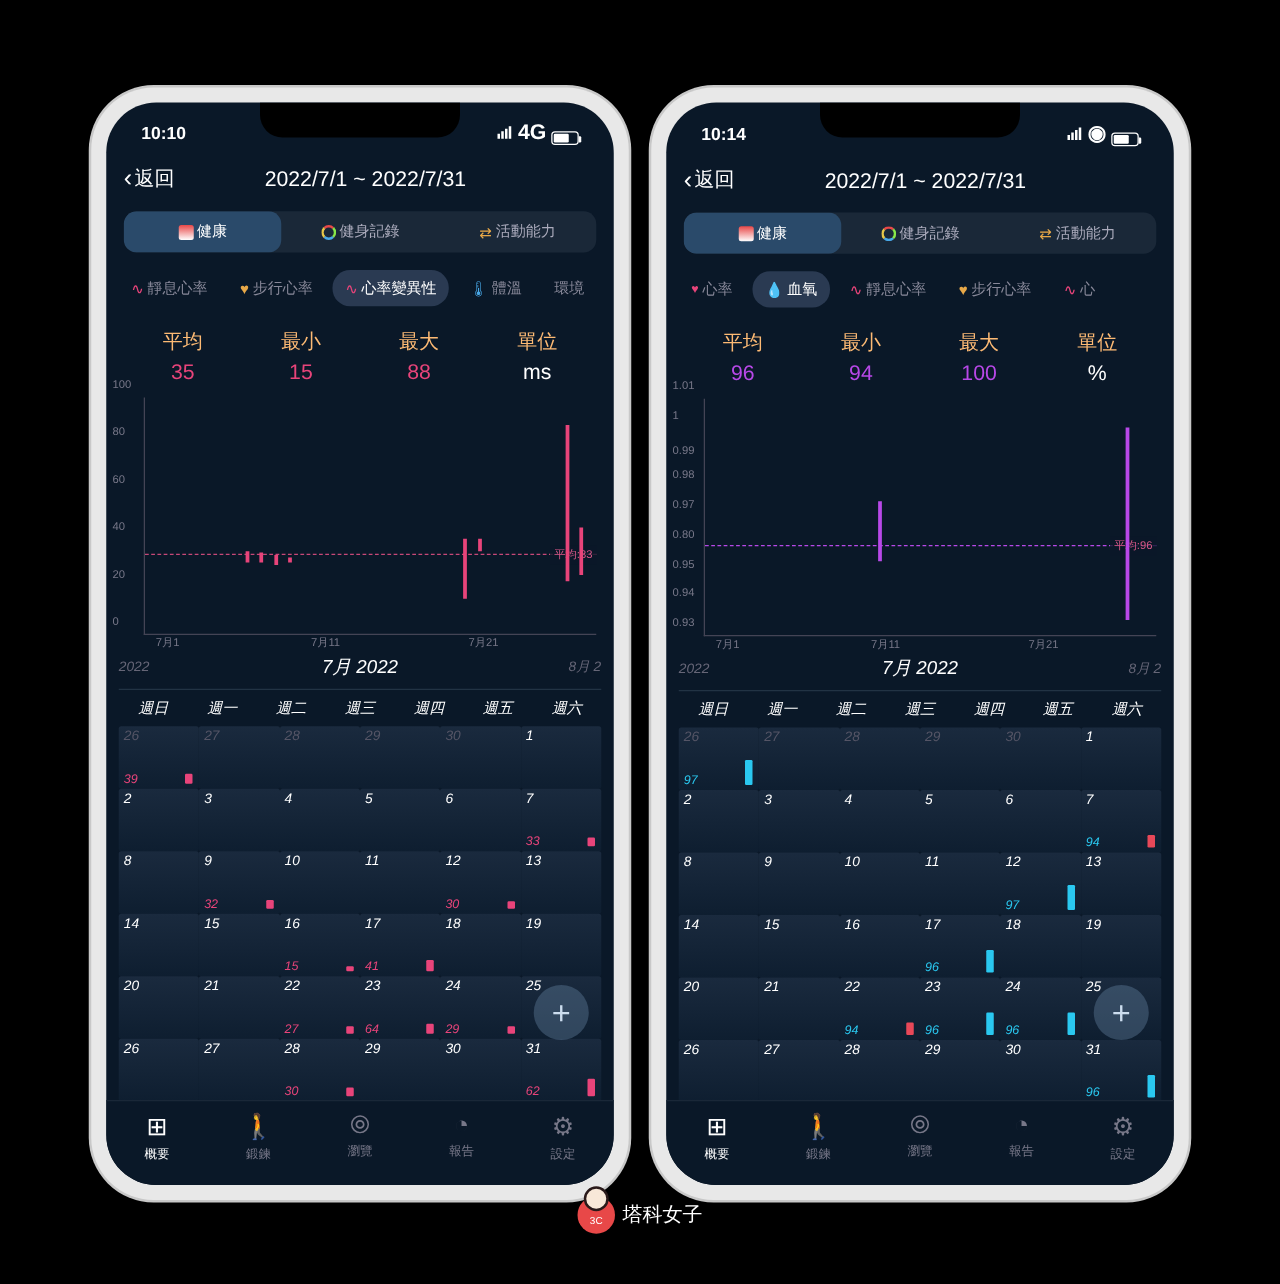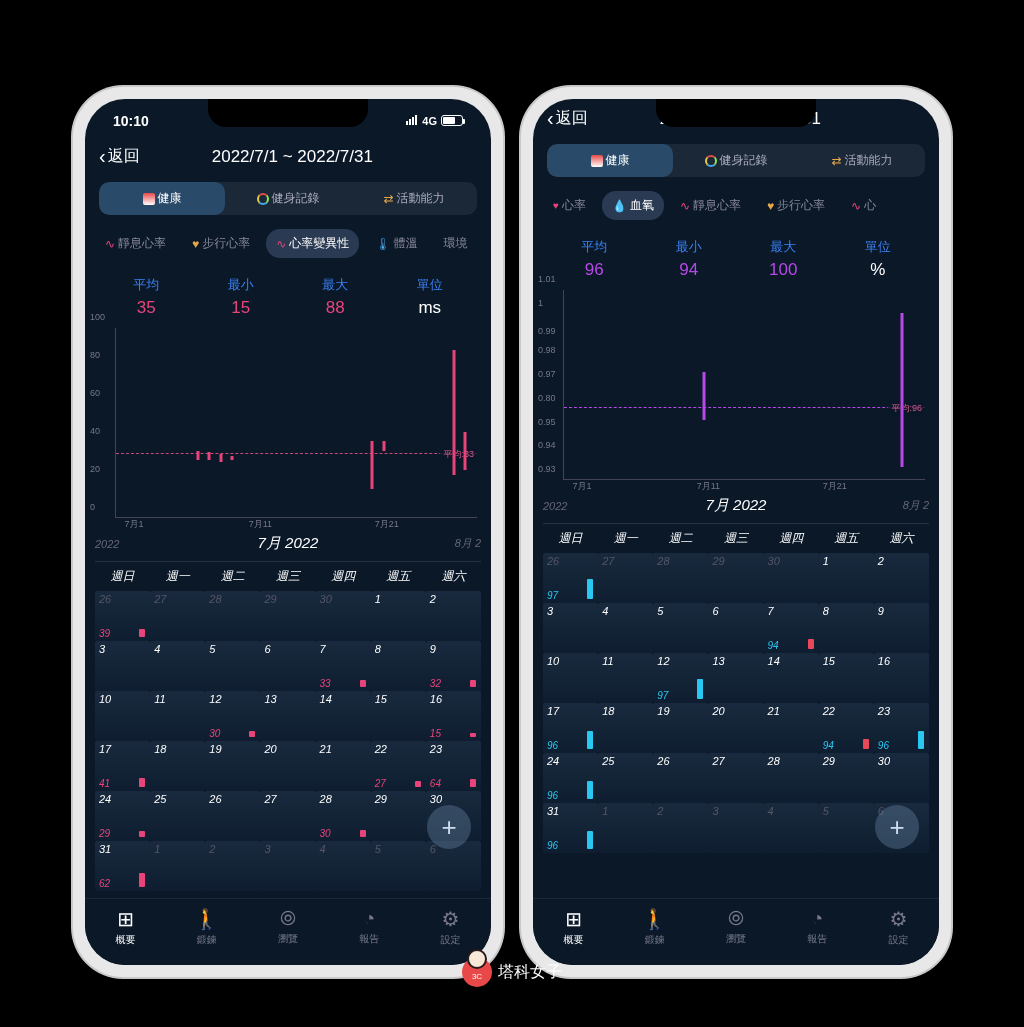--- a/index.html
+++ b/index.html
@@ -1,55 +1,55 @@
 <!DOCTYPE html>
 <html><head>
 <meta charset="utf-8">
 <style>
 * { margin: 0; padding: 0; box-sizing: border-box; font-family: -apple-system, "Helvetica Neue", Arial, sans-serif; }
 body { background: #000; width: 1024px; height: 1027px; position: relative; }
-.phones { display: flex; justify-content: center; gap: 18px; padding-top: 70px; margin-top: 17px; }
+.phones { display: flex; justify-content: center; gap: 18px; padding-top: 70px; }
 .phone { width: 430px; height: 890px; background: #e8e8e8; border-radius: 50px; padding: 12px; position: relative; box-shadow: 0 0 0 2px #c8c8c8; }
 .screen { width: 100%; height: 100%; background: #0a1828; border-radius: 40px; overflow: hidden; position: relative; color: #fff; }
 .notch { position: absolute; top: 0; left: 50%; transform: translateX(-50%); width: 160px; height: 28px; background: #000; border-radius: 0 0 18px 18px; z-index: 10; }
 .status-bar { display: flex; justify-content: space-between; padding: 14px 28px 8px; font-size: 14px; font-weight: 600; align-items: center; }
-.status-right { display: flex; gap: 4px; align-items: flex-start; font-size: 11px; }
+.status-right { display: flex; gap: 4px; align-items: flex-end; font-size: 17px; }
 .nav-header { display: flex; align-items: center; padding: 8px 14px; gap: 8px; }
 .back-btn { display: flex; align-items: center; font-size: 16px; }
 .chevron-left { font-size: 20px; margin-right: 2px; }
 .date-range { flex: 1; text-align: center; font-size: 17px; padding-right: 40px; }
 .top-tabs { display: flex; background: #1a2838; margin: 6px 14px; border-radius: 10px; overflow: hidden; }
 .top-tab { flex: 1; text-align: center; padding: 8px 4px; font-size: 12px; color: #aab; display: flex; align-items: center; justify-content: center; gap: 3px; }
 .top-tab.active { background: #2a4a6a; color: #fff; border-radius: 10px; }
 .tab-icon { width: 12px; height: 12px; display: inline-block; border-radius: 2px; }
 .metric-tabs { display: flex; gap: 6px; padding: 8px 10px; overflow: hidden; }
 .metric-tab { font-size: 12px; color: #889; white-space: nowrap; padding: 6px 10px; display: flex; align-items: center; gap: 3px; }
 .metric-tab.active { background: #2a3a52; border-radius: 14px; color: #fff; }
 .stats-row { display: flex; justify-content: space-around; padding: 10px 14px 6px; }
 .stat-col { text-align: center; flex: 1; }
-.stat-label { font-size: 13px; color: #3b82f6; margin-bottom: 4px; }
+.stat-label { font-size: 16px; color: #fdba74; margin-bottom: 4px; }
 .stat-value { font-size: 17px; font-weight: 500; }
 .pink { color: #e8447a; }
 .purple { color: #b848e8; }
 .chart-area { position: relative; height: 190px; margin: 4px 14px 6px 30px; border-left: 1px solid #445; border-bottom: 1px solid #445; }
 .y-tick { position: absolute; left: -26px; font-size: 9px; color: #778; transform: translateY(-50%); }
 .x-tick { position: absolute; bottom: -14px; font-size: 9px; color: #778; transform: translateX(-50%); }
 .avg-line { position: absolute; left: 0; right: 0; border-top: 1px dashed #c84878; }
 .avg-line.purple-line { border-top-color: #b848e8; }
 .avg-label { position: absolute; right: 0; font-size: 9px; color: #d85888; background: rgba(10,24,40,0.8); padding: 1px 3px; transform: translateY(-50%); }
 .bar { position: absolute; width: 3px; transform: translateX(-50%); }
 .bar.pink-bar { background: #e8447a; }
 .bar.purple-bar { background: #b848e8; }
 .calendar-section { padding: 6px 10px; font-style: italic; }
 .cal-header { display: flex; align-items: center; justify-content: center; position: relative; padding: 4px 0 8px; }
 .cal-month { font-size: 15px; text-align: center; }
 .cal-prev { position: absolute; left: 0; font-size: 11px; color: #667; }
 .cal-next { position: absolute; right: 0; font-size: 11px; color: #667; }
 .cal-dow { display: grid; grid-template-columns: repeat(7, 1fr); text-align: center; font-size: 12px; color: #fff; padding-bottom: 6px; border-top: 1px solid #223344; padding-top: 6px;}
-.cal-grid { display: grid; grid-template-columns: repeat(7, 1fr); gap: 0; }
+.cal-grid { display: grid; grid-template-columns: repeat(6, 1fr); gap: 0; }
 .cal-cell { height: 50px; position: relative; border-radius: 2px; padding: 2px 3px; background: linear-gradient(#1a2a3e, #0e1e30); }
 .cal-date { font-size: 11px; color: #fff; position: absolute; top: 2px; left: 4px; }
 .cal-date.muted { color: #556; }
 .cal-val { position: absolute; bottom: 2px; left: 4px; font-size: 10px; font-weight: 500; }
 .cal-val.pink { color: #e8447a; }
 .cal-val.cyan { color: #2ac8f0; }
 .cal-bar { position: absolute; right: 5px; bottom: 4px; width: 6px; border-radius: 1px; }
 .cal-bar.pink-bar { background: #e8447a; }
 .cal-bar.cyan-bar { background: #2ac8f0; }
 .cal-bar.red-bar { background: #e84858; }
@@ -394,20 +394,32 @@
           <div class="bot-tab ">
       <span class="bot-icon">⚙</span>
       <span>設定</span>
     </div>
         </div>
     </div>
   </div>
     <div class="phone">
     <div class="screen">
       <div class="notch"></div>
+      <div class="status-bar">
+        <span>10:14</span>
+        <div class="status-right">
+          <span class="sig-icons">
+            <span class="sig-bars"><span style="height:4px"></span><span style="height:6px"></span><span style="height:8px"></span><span style="height:10px"></span></span>
+          </span>
+          <span>◉</span>
+          <span class="battery">
+              <span class="battery-fill"></span>
+            </span>
+        </div>
+      </div>
       <div class="nav-header">
         <div class="back-btn">
           <span class="chevron-left">‹</span>
           <span>返回</span>
         </div>
         <div class="date-range">2022/7/1 ~ 2022/7/31</div>
       </div>
       <div class="top-tabs">
           <div class="top-tab active">
             <span class="tab-icon" style="background:linear-gradient(#e84848,#fff)"></span>

